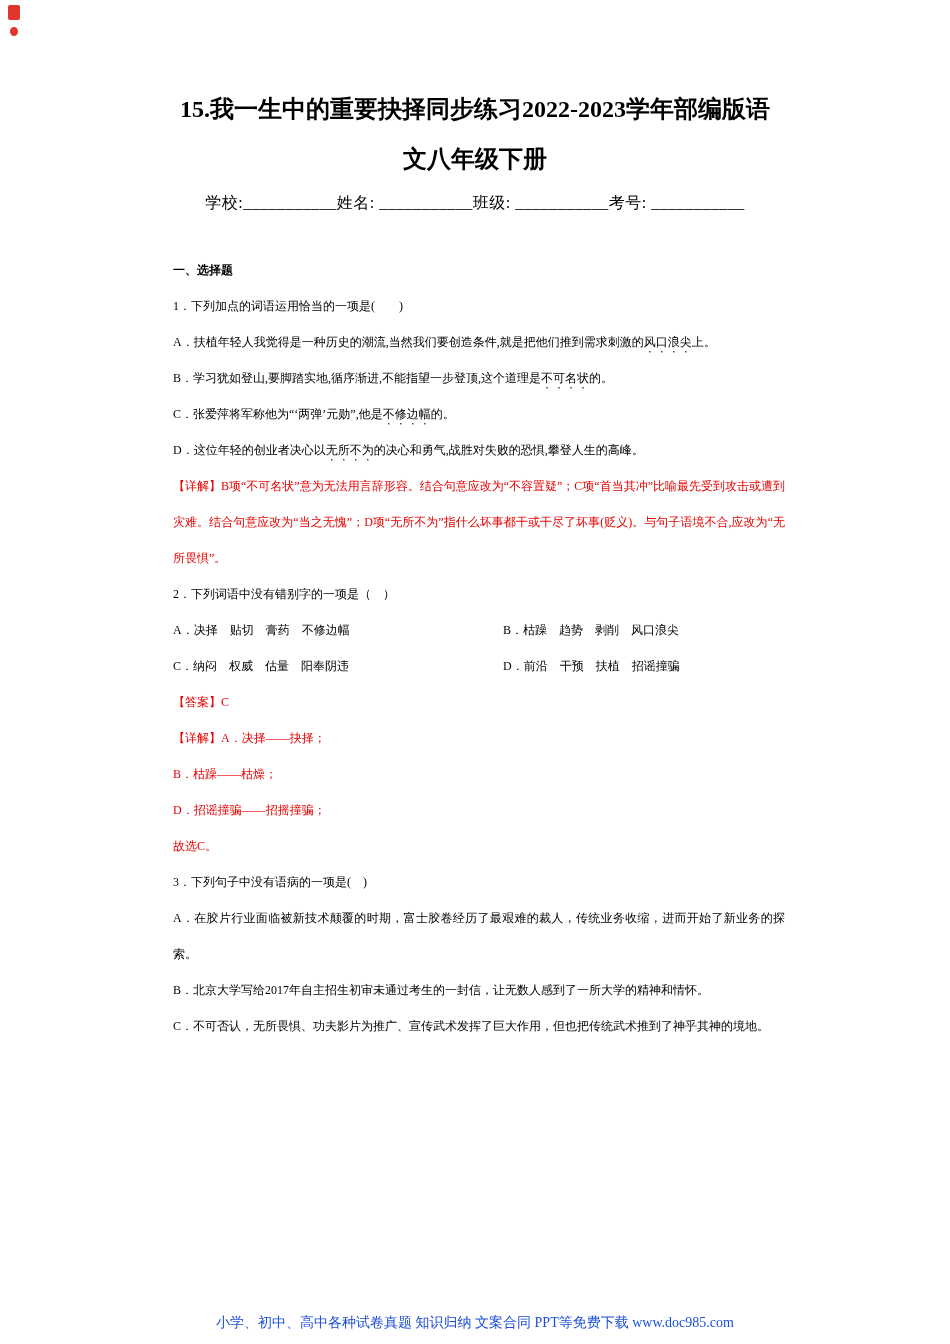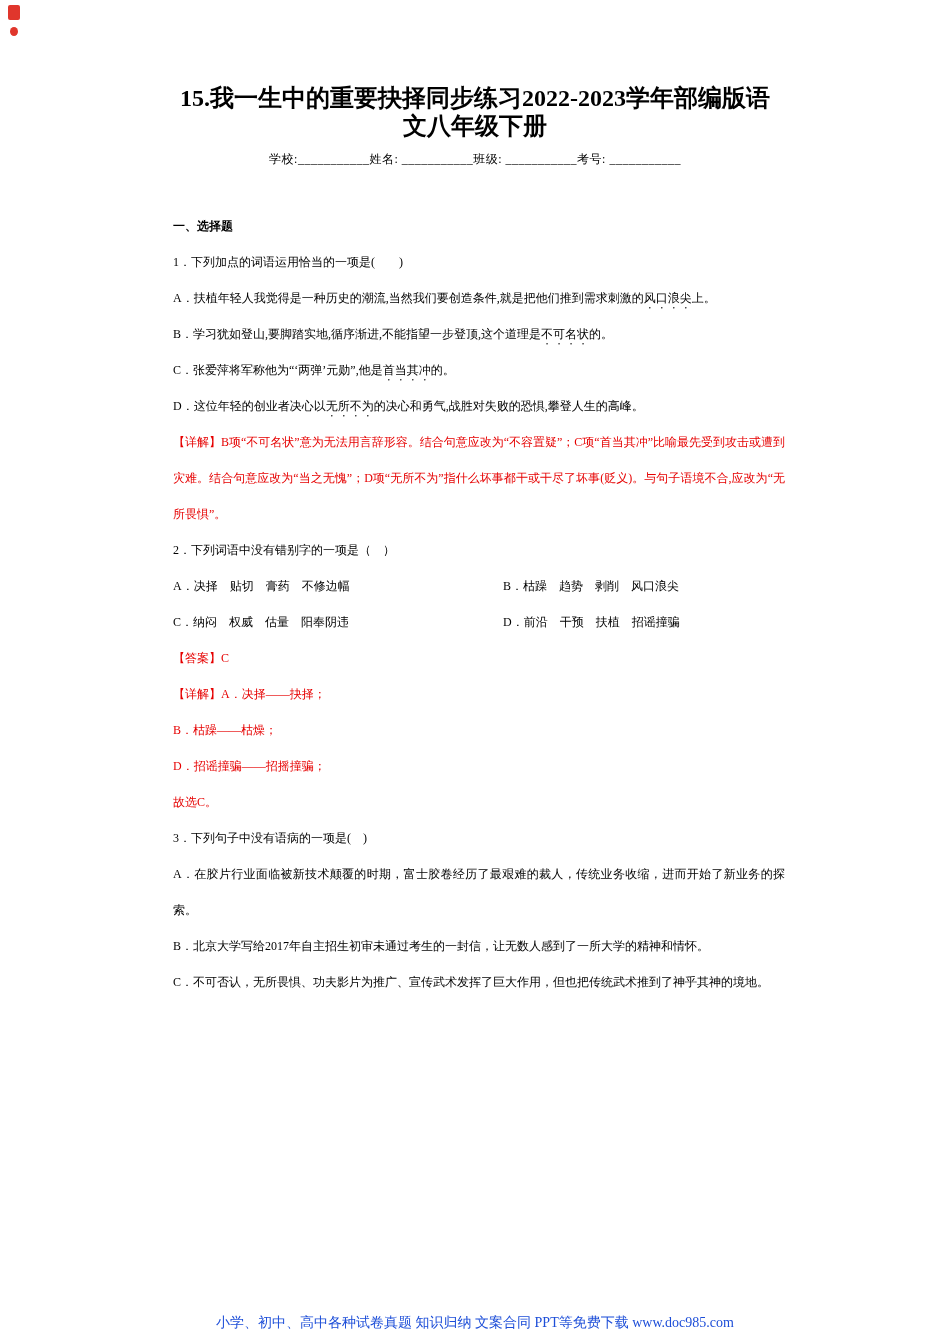--- a/index.html
+++ b/index.html
@@ -20,26 +20,26 @@
   .corner-mark-2 {
     position: absolute; left: 10px; top: 27px;
     width: 8px; height: 9px;
     background: #e0362c; border-radius: 50%;
   }
   .title {
     margin: 84px 120px 0 120px;
     font-size: 24px;
     font-weight: bold;
     text-align: center;
-    line-height: 28px;
+    line-height: 50px;
     white-space: pre-line;
   }
   .info-line {
     margin: 6px 0 0 0;
-    font-size: 12px;
+    font-size: 16px;
     line-height: 26px;
     text-align: center;
     letter-spacing: 0.5px;
   }
   .content {
     margin-top: 36px;
     padding: 0 165px;
     font-size: 12px;
     line-height: 36px;
     text-align: justify;
@@ -82,21 +82,21 @@
   <div class="content">
 
     <p class="section-heading">一、选择题</p>
 
     <p>1．下列加点的词语运用恰当的一项是(　　)</p>
 
     <p><span>A．扶植年轻人我觉得是一种历史的潮流,当然我们要创造条件,就是把他们推到需求刺激的</span><span class="emph">风口浪尖</span><span>上。</span></p>
 
     <p><span>B．学习犹如登山,要脚踏实地,循序渐进,不能指望一步登顶,这个道理是</span><span class="emph">不可名状</span><span>的。</span></p>
 
-    <p><span>C．张爱萍将军称他为“‘两弹’元勋”,他是</span><span class="emph">首当其冲</span><span>的。</span></p>
+    <p><span>C．张爱萍将军称他为“‘两弹’元勋”,他是</span><span class="emph">不修边幅</span><span>的。</span></p>
 
     <p><span>D．这位年轻的创业者决心以</span><span class="emph">无所不为</span><span>的决心和勇气,战胜对失败的恐惧,攀登人生的高峰。</span></p>
 
 
     <p class="red">【详解】B项“不可名状”意为无法用言辞形容。结合句意应改为“不容置疑”；C项“首当其冲”比喻最先受到攻击或遭到灾难。结合句意应改为“当之无愧”；D项“无所不为”指什么坏事都干或干尽了坏事(贬义)。与句子语境不合,应改为“无所畏惧”。</p>
 
     <p>2．下列词语中没有错别字的一项是（　）</p>
 
     <div class="opt-row">
       <span class="opt-left">A．决择　贴切　膏药　不修边幅</span>

